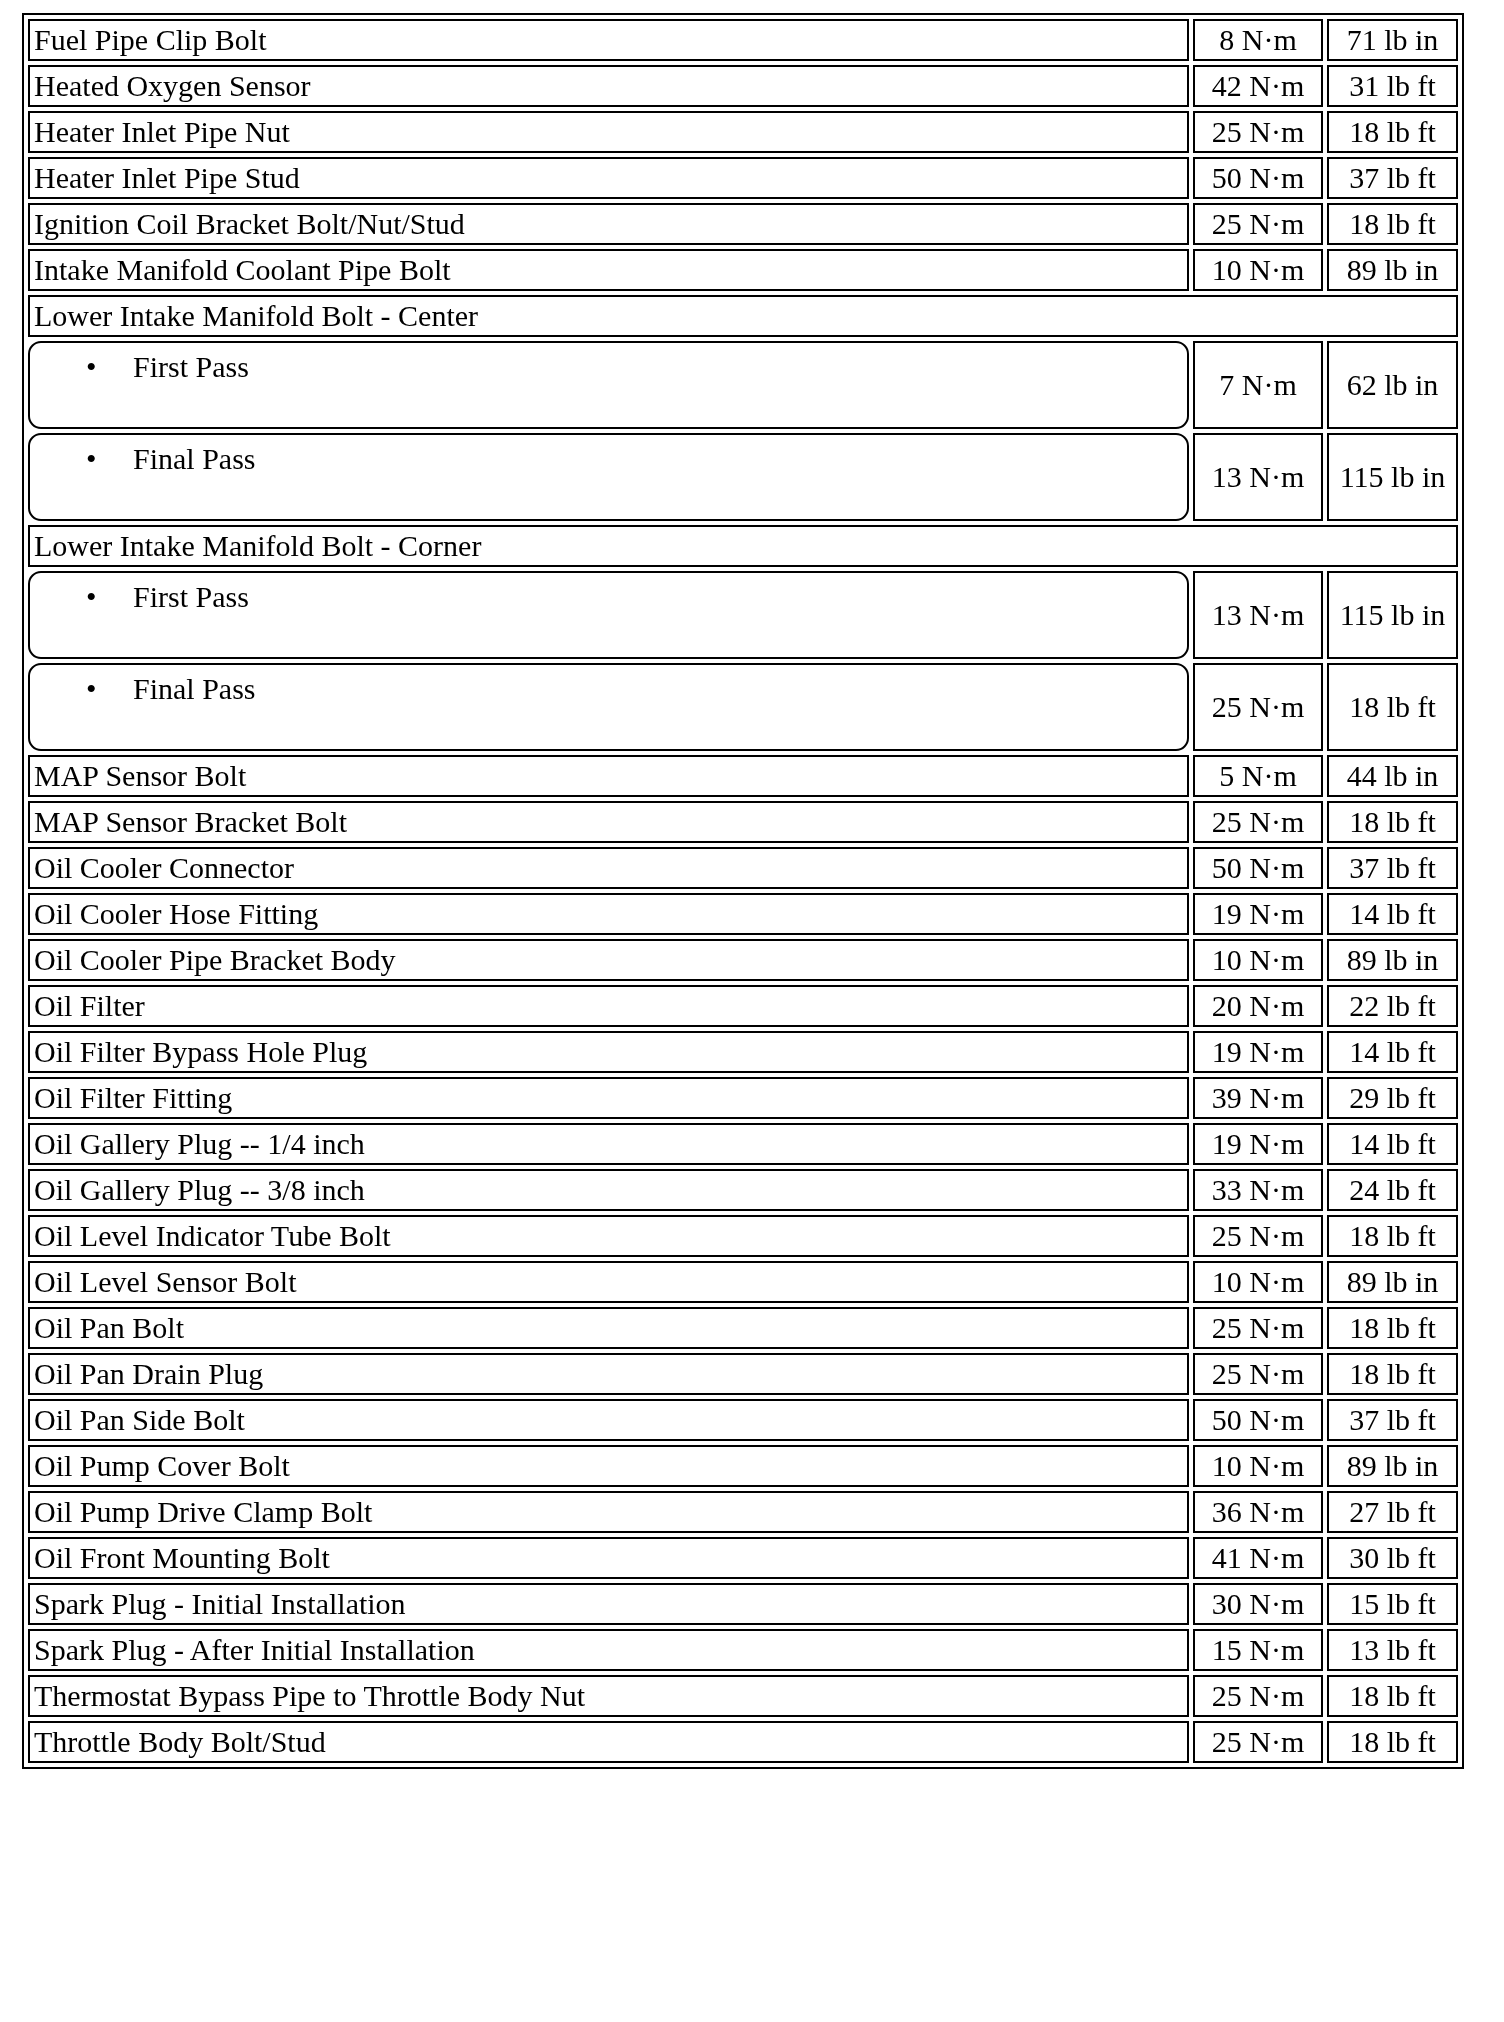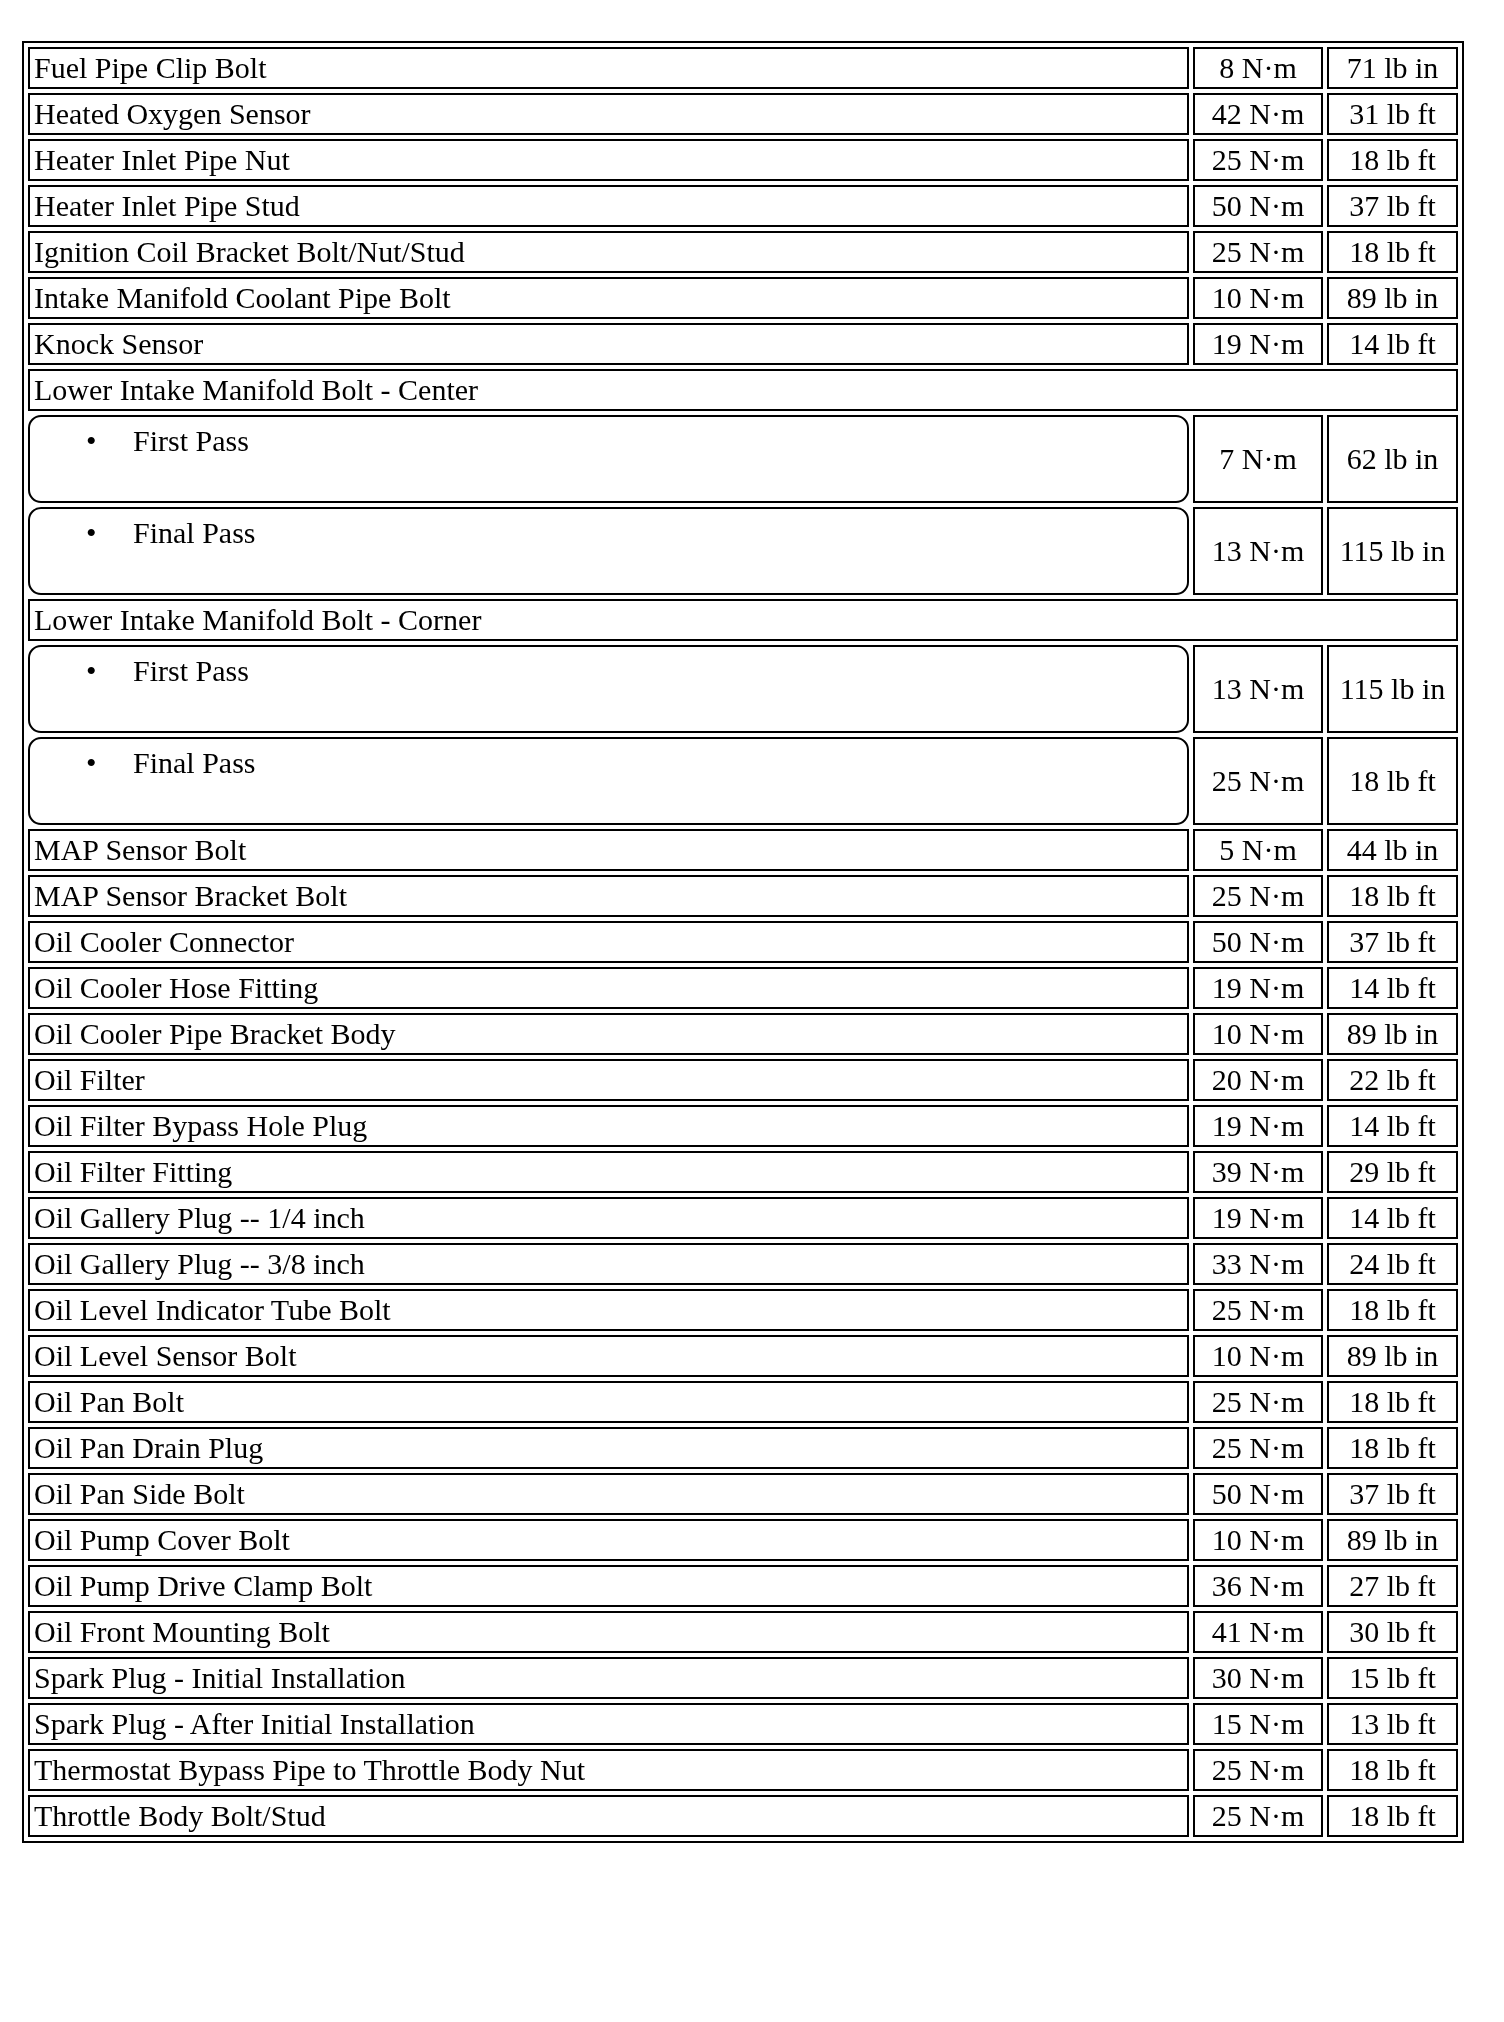--- a/index.html
+++ b/index.html
@@ -11,21 +11,20 @@
     color: #000000;
     position: relative;
   }
   .page { position: absolute; top: 13px; left: 22px; }
   table.spec {
     border-collapse: separate;
     border-spacing: 4px;
     border: 2px solid #000000;
     width: 1442px;
     table-layout: fixed;
-    margin-top: 28px;
   }
   td {
     border: 2px solid #000000;
     font-size: 30px;
     line-height: 36px;
     color: #000000;
     overflow: hidden;
     background: #ffffff;
   }
   td.name {
@@ -93,25 +92,20 @@
         <tr class="spec-row item">
           <td class="name">Ignition Coil Bracket Bolt/Nut/Stud</td>
           <td class="val">25 N·m</td>
           <td class="val">18 lb ft</td>
         </tr>
         <tr class="spec-row item">
           <td class="name">Intake Manifold Coolant Pipe Bolt</td>
           <td class="val">10 N·m</td>
           <td class="val">89 lb in</td>
         </tr>
-        <tr class="spec-row item">
-          <td class="name">Knock Sensor</td>
-          <td class="val">19 N·m</td>
-          <td class="val">14 lb ft</td>
-        </tr>
         <tr class="spec-row section">
           <td class="name" colspan="3">Lower Intake Manifold Bolt - Center</td>
         </tr>
         <tr class="spec-row bullet">
           <td class="name">
             <span class="bullet-label">First Pass</span>
           </td>
           <td class="val">7 N·m</td>
           <td class="val">62 lb in</td>
         </tr>

